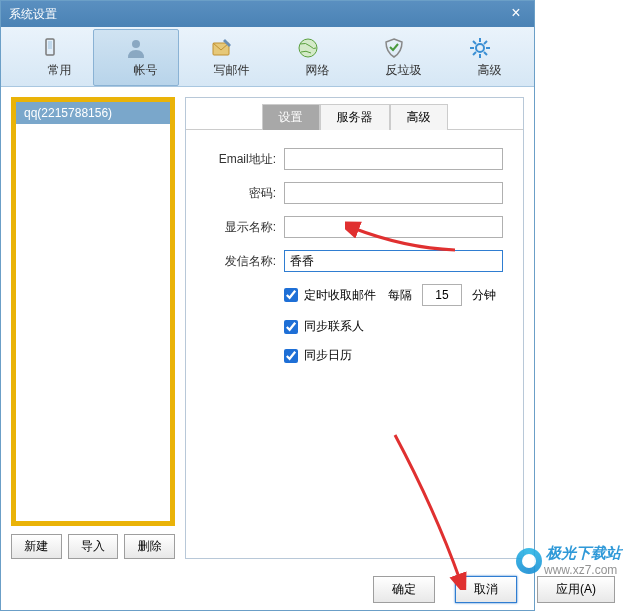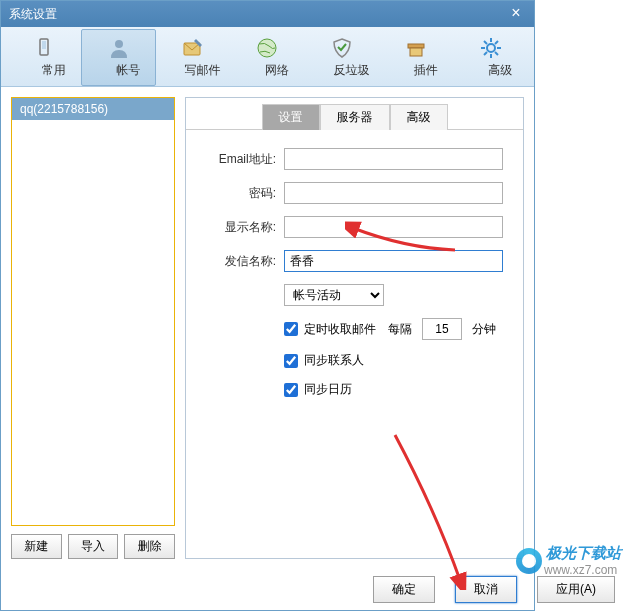--- a/index.html
+++ b/index.html
@@ -13,21 +13,21 @@
 
 .toolbar { height: 60px; background: linear-gradient(#eaf3fb, #d6e7f5); border-bottom: 1px solid #a9c7e0; display: flex; padding: 2px 6px 0; }
 .tool { width: 86px; display: flex; flex-direction: column; align-items: center; justify-content: center; gap: 2px; border: 1px solid transparent; cursor: pointer; }
 .tool .label { color: #333; margin-left: 19px; }
 .tool.selected { background: linear-gradient(#d0e3f2, #b8d4ea); border: 1px solid #8ab2d4; border-radius: 2px; }
 .tool svg { width: 24px; height: 24px; }
 
 .content { display: flex; padding: 10px; gap: 10px; height: 482px; }
 
 .leftpane { width: 164px; display: flex; flex-direction: column; }
-.listbox { flex: 1; border: 1px solid #eab308; background: #fff; }
+.listbox { flex: 1; border: 5px solid #eab308; background: #fff; }
 .listitem { padding: 4px 8px; background: #7aa7cb; color: #fff; cursor: pointer; }
 .leftbtns { display: flex; gap: 6px; margin-top: 8px; }
 .btn { border: 1px solid #9e9e9e; background: linear-gradient(#fff, #e8e8e8); padding: 3px 8px; cursor: pointer; flex: 1; text-align: center; }
 
 .rightpane { flex: 1; border: 1px solid #b8c8d8; background: #fff; position: relative; }
 
 .tabs { display: flex; justify-content: center; margin-top: 6px; border-bottom: 1px solid #ccc; height: 26px; }
 .tab { padding: 4px 16px; border: 1px solid #ccc; border-bottom: none; background: #f5f5f5; cursor: pointer; margin-bottom: -1px; }
 .tab.active { background: #a8a8a8; color: #fff; }
 
@@ -94,27 +94,20 @@
           <path d="M5 16 Q10 14 15 17" stroke="#5aa03e" fill="none"></path>
         </svg>
       <span class="label">网络</span>
     </div>
     <div class="tool">
       <svg>
           <path d="M12 3 L20 6 Q20 16 12 21 Q4 16 4 6 Z" fill="none" stroke="#888" stroke-width="1.5"></path>
           <path d="M8 11 L11 14 L16 8" stroke="#4a9a3e" stroke-width="2" fill="none"></path>
         </svg>
       <span class="label">反垃圾</span>
-    </div>
-    <div class="tool">
-      <svg>
-          <rect x="4" y="8" width="16" height="4" fill="#d4a050" stroke="#a07030"></rect>
-          <rect x="6" y="12" width="12" height="8" fill="#e8c878" stroke="#a07030"></rect>
-        </svg>
-      <span class="label">插件</span>
     </div>
     <div class="tool">
       <svg>
           <circle cx="12" cy="12" r="4" fill="none" stroke="#3a8fd4" stroke-width="2"></circle>
           <g stroke="#3a8fd4" stroke-width="2">
             <line x1="12" y1="2" x2="12" y2="6"></line>
             <line x1="12" y1="18" x2="12" y2="22"></line>
             <line x1="2" y1="12" x2="6" y2="12"></line>
             <line x1="18" y1="12" x2="22" y2="12"></line>
             <line x1="5" y1="5" x2="8" y2="8"></line>
@@ -155,23 +148,20 @@
           <span class="flabel">密码:</span>
           <input type="password" value="" style="">
         </div>
         <div class="row">
           <span class="flabel">显示名称:</span>
           <input type="text" value="" style="">
         </div>
         <div class="row highlight">
           <span class="flabel">发信名称:</span>
           <input type="text" value="香香" style="">
-        </div>
-        <div class="row" style="padding-left:78px">
-          <select><option>帐号活动</option></select>
         </div>
         <div class="row checkrow">
           <input type="checkbox" class="chk" checked="" style="">
           <span>定时收取邮件</span>
           <span style="margin-left:6px">每隔</span>
           <input type="text" class="interval" value="15" style="">
           <span>分钟</span>
         </div>
         <div class="row checkrow">
           <input type="checkbox" class="chk" checked="" style="">

